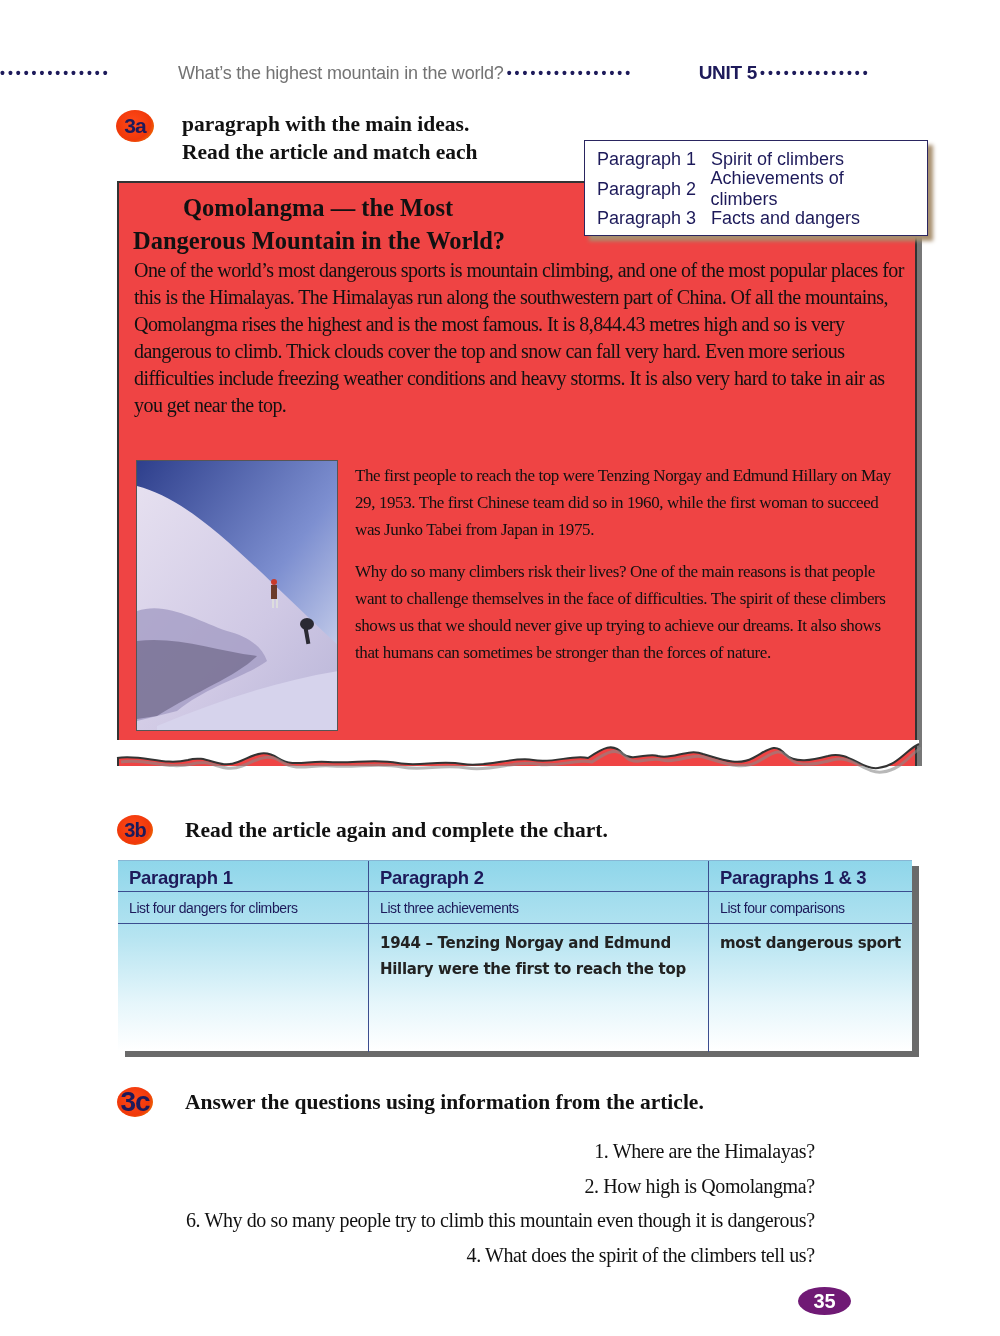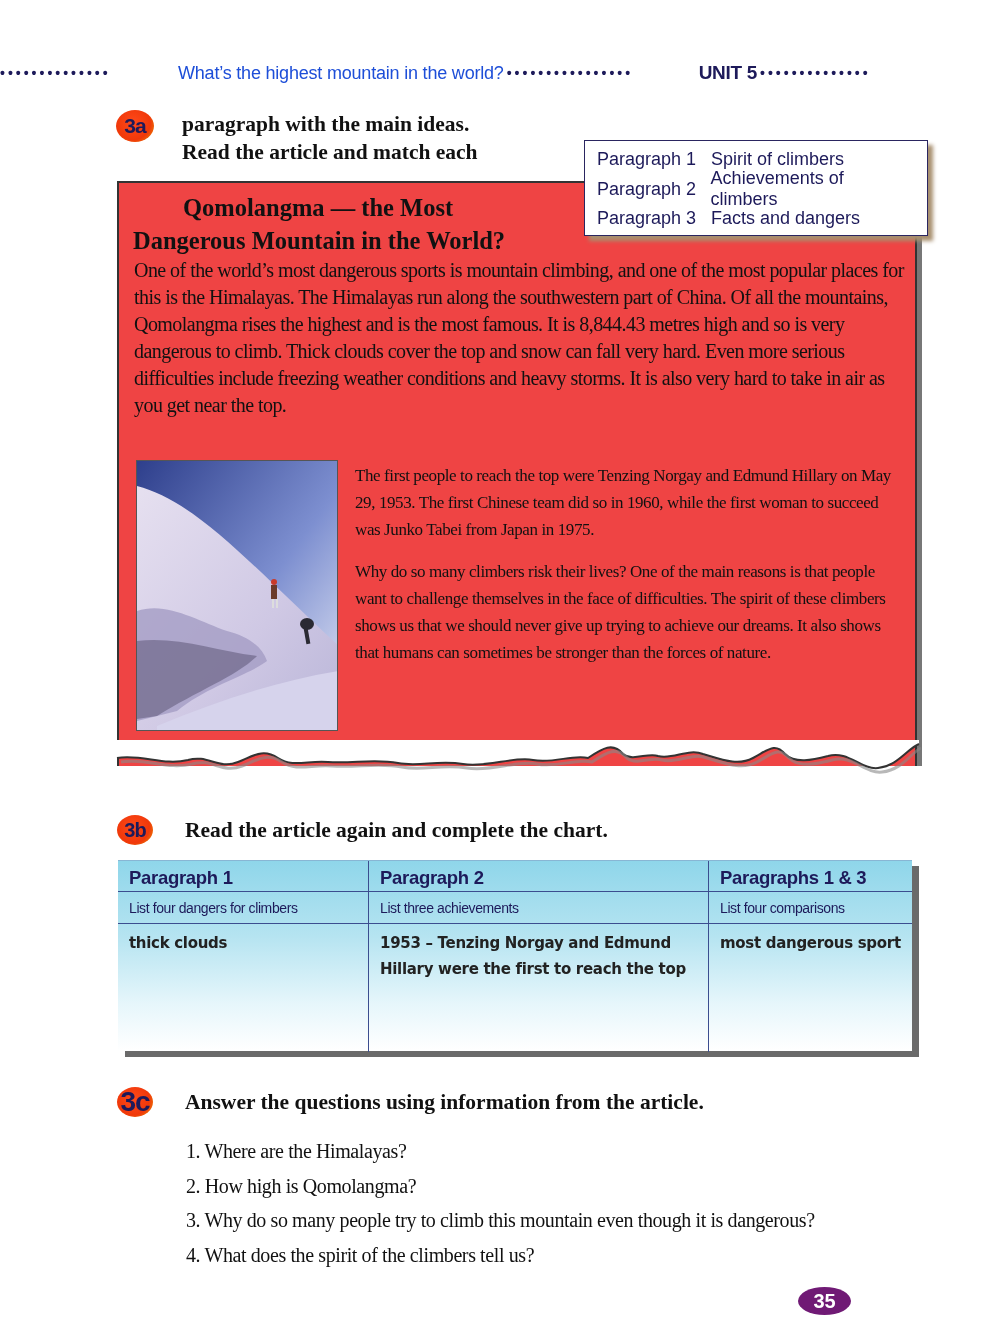--- a/index.html
+++ b/index.html
@@ -5,21 +5,21 @@
   * { box-sizing: border-box; margin: 0; padding: 0; }
   html, body { width: 1000px; height: 1336px; background: #ffffff; overflow: hidden; }
   body { position: relative; font-family: "Liberation Serif", "DejaVu Serif", serif; color: #111; }
 
   
   .header { position: absolute; top: 58px; left: 0; width: 1000px; height: 30px; display: flex; align-items: center; white-space: nowrap; overflow: hidden; }
   .dots { color: #1d1a5a; font-family: "Liberation Sans", sans-serif; font-size: 14px; letter-spacing: 3px; font-weight: bold; overflow: hidden; }
   .dots.left { width: 178px; }
   .dots.mid { width: 195px; padding-left: 3px; }
   .dots.right { flex: 1; padding-left: 3px; }
-  .header-title { font-family: "Liberation Sans", sans-serif; font-size: 18px; color: #1d4ed8; letter-spacing: -0.2px; }
+  .header-title { font-family: "Liberation Sans", sans-serif; font-size: 18px; color: #737373; letter-spacing: -0.2px; }
   .unit-label { font-family: "Liberation Sans", sans-serif; font-size: 19px; font-weight: bold; color: #1d1a5a; letter-spacing: -0.3px; }
 
   
   .badge { position: absolute; width: 38px; height: 32px; border-radius: 50%; background: radial-gradient(circle at 45% 40%, #ff4a1a 0%, #f0380a 60%, #e8a000 100%); color: #1d1a5a; font-family: "Liberation Sans", sans-serif; font-weight: bold; font-size: 21px; line-height: 32px; text-align: center; letter-spacing: -1px; }
   .instruction { position: absolute; font-weight: bold; font-size: 21.5px; line-height: 28px; color: #111; }
 
   
   .ideas-box { position: absolute; left: 584px; top: 140px; width: 344px; height: 96px; border: 1.5px solid #2a2560; background: #fff; box-shadow: 5px 5px 4px #a89070; padding: 4px 12px; z-index: 3; font-family: "Liberation Sans", sans-serif; color: #1d1a5a; font-size: 18px; }
   .idea-row { display: flex; height: 29.5px; align-items: center; }
   .idea-row .p { width: 114px; }
@@ -37,21 +37,21 @@
   
   .chart { position: absolute; left: 118px; top: 860px; width: 794px; height: 191px; background: linear-gradient(to bottom, #8fd6ea 0%, #b6e4f1 40%, #e6f6fb 75%, #ffffff 100%); box-shadow: 7px 6px 0 #6a6a6a; border-top: 1px solid #88b6d4; }
   .chart-col { position: absolute; top: 0; height: 191px; }
   .chart-col + .chart-col { border-left: 1.5px solid #3b4d8f; }
   .c1 { left: 0; width: 250px; } .c2 { left: 250px; width: 340px; } .c3 { left: 590px; width: 204px; }
   .ch-head { height: 31px; line-height: 33px; padding-left: 11px; font-family: "Liberation Sans", sans-serif; font-weight: bold; font-size: 18.5px; color: #1d1a5a; border-bottom: 1.5px solid #3b4d8f; letter-spacing: -0.3px; }
   .ch-sub { height: 32px; line-height: 32px; padding-left: 11px; font-family: "Liberation Sans", sans-serif; font-size: 14px; color: #1d1a5a; border-bottom: 1.5px solid #3b4d8f; letter-spacing: -0.4px; white-space: nowrap; }
   .ch-answer { padding: 6px 11px; font-family: "DejaVu Sans", sans-serif; font-weight: bold; font-size: 15px; line-height: 26px; color: #222; letter-spacing: -0.3px; }
 
   
-  .questions { position: absolute; left: 186px; top: 1134px; font-size: 20px; line-height: 34.5px; letter-spacing: -0.4px; }
+  .questions { position: absolute; left: 186px; top: 1134px; font-size: 20px; line-height: 34.5px; letter-spacing: -0.4px; text-align: right; }
 
   .page-num { position: absolute; left: 798px; top: 1287px; width: 53px; height: 28px; border-radius: 50%; background: #701a75; color: #fff; font-family: "Liberation Sans", sans-serif; font-weight: bold; font-size: 20px; line-height: 28px; text-align: center; }
 </style>
 </head>
 <body>
 
 <div class="header">
   <span class="dots left">••••••••••••••</span>
   <span class="header-title">What’s the highest mountain in the world?</span>
   <span class="dots mid">••••••••••••••••</span>
@@ -131,37 +131,36 @@
   <path d="M8 22 C34 18 54 30 79 24 C99 18 109 34 129 26 C144 20 154 12 169 22 C184 32 199 24 219 26 C244 28 264 22 289 27 C309 31 329 24 354 28 C379 32 404 20 424 24 C444 28 464 18 479 22 C494 12 504 6 514 18 C524 26 539 16 549 20 C564 24 579 12 594 18 C614 24 629 30 644 22 C659 14 666 6 676 18 C686 28 704 24 719 20 C739 14 752 34 769 32 C789 30 799 12 808 8" fill="none" stroke="#888" stroke-width="3" opacity="0.6"></path>
 </svg>
 
 <div class="badge" style="left:117px; top:815px; width:36px; height:30px; line-height:30px; font-size:20px;">3b</div>
 <div class="instruction" style="left:185px; top:816px;">Read the article again and complete the chart.</div>
 
 <div class="chart">
   <div class="chart-col c1">
     <div class="ch-head">Paragraph 1</div>
     <div class="ch-sub">List four dangers for climbers</div>
-    <div class="ch-answer">thick clouds</div>
   </div>
   <div class="chart-col c2">
     <div class="ch-head">Paragraph 2</div>
     <div class="ch-sub">List three achievements</div>
-    <div class="ch-answer">1953 – Tenzing Norgay and Edmund Hillary were the first to reach the top</div>
+    <div class="ch-answer">1944 – Tenzing Norgay and Edmund Hillary were the first to reach the top</div>
   </div>
   <div class="chart-col c3">
     <div class="ch-head">Paragraphs 1 &amp; 3</div>
     <div class="ch-sub">List four comparisons</div>
     <div class="ch-answer">most dangerous sport</div>
   </div>
 </div>
 
 <div class="badge" style="left:117px; top:1087px; width:36px; height:30px; line-height:30px; font-size:28px;">3c</div>
 <div class="instruction" style="left:185px; top:1088px;">Answer the questions using information from the article.</div>
 
 <div class="questions">
   <div>1. Where are the Himalayas?</div>
   <div>2. How high is Qomolangma?</div>
-  <div>3. Why do so many people try to climb this mountain even though it is dangerous?</div>
+  <div>6. Why do so many people try to climb this mountain even though it is dangerous?</div>
   <div>4. What does the spirit of the climbers tell us?</div>
 </div>
 
 <div class="page-num">35</div>
 
 </body></html>

